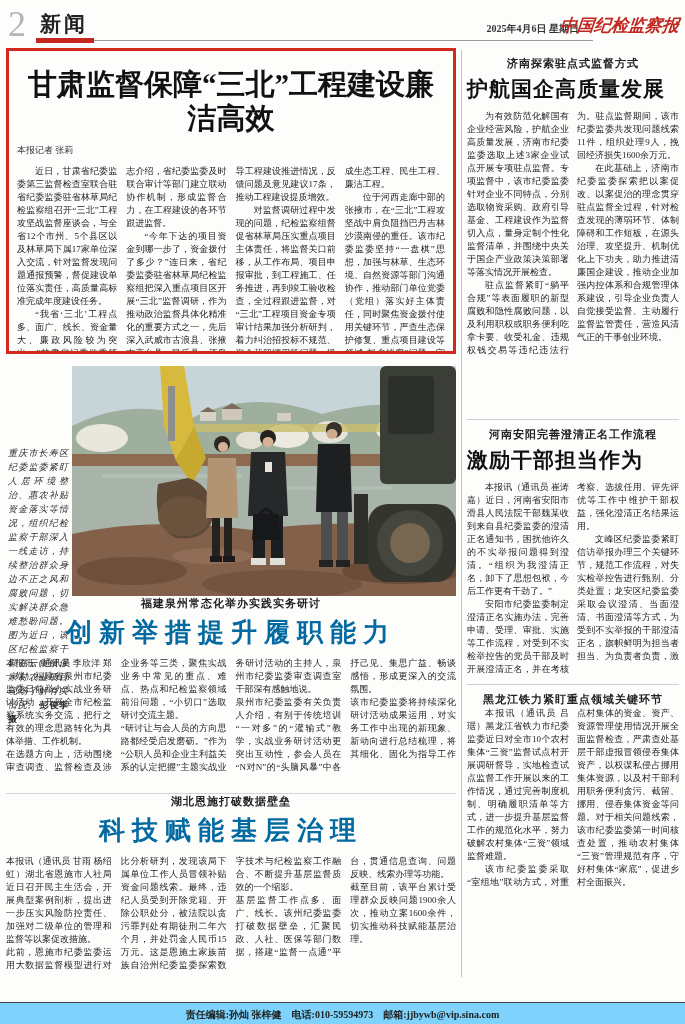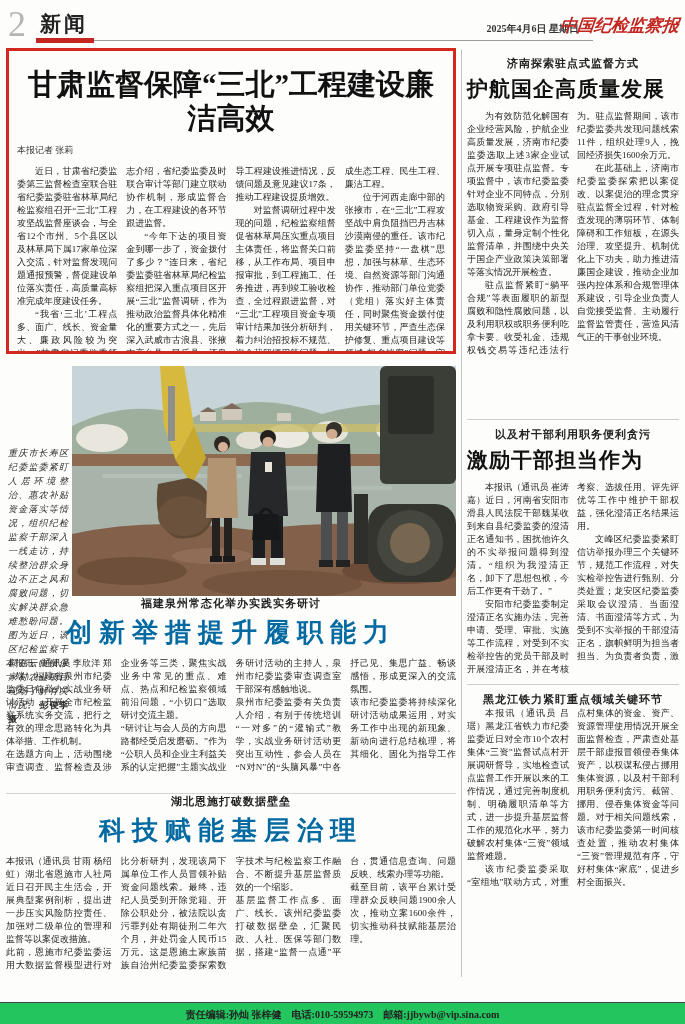--- a/index.html
+++ b/index.html
@@ -38,21 +38,21 @@
   .art { }
   .kicker { text-align:center; font-size:11px; font-weight:bold; letter-spacing:1px; color:#222; }
   .h-mid { text-align:center; font-size:26px; font-weight:bold; letter-spacing:7px; color:#0369a1; margin:4px 0 7px 0; }
   .body4s { column-count:4; column-gap:9px; font-size:9px; line-height:13px; text-align:justify; overflow:hidden; }
   .hsep { border-top:1px solid #d5d5d5; margin-top:8px; }
   
   .rart .h-side { text-align:left; font-size:21px; font-weight:bold; letter-spacing:1px; color:#111; margin:4px 0 7px 0; }
   .body2 { column-count:2; column-gap:8px; font-size:9px; line-height:13px; text-align:justify; overflow:hidden; }
   .rsep { border-top:1px solid #cfcfcf; margin:7px 0 7px 0; }
   
-  .ftr { position:absolute; left:0; right:0; bottom:0; height:22px; border-top:1px solid #444; background:#22c55e; }
+  .ftr { position:absolute; left:0; right:0; bottom:0; height:22px; border-top:1px solid #444; background:#7dd3fc; }
   .ftr .ftxt { text-align:center; font-size:10px; font-weight:bold; color:#222; padding-top:5px; }
   
   .clip-jinan { height:302px; }
   .clip-anyang { height:196px; }
   .clip-tieli { height:222px; }
   .clip-quanzhou { height:128px; }
   .clip-enshi { height:128px; }
 </style>
 </head>
 <body>
@@ -202,21 +202,21 @@
         <div class="body2 clip-jinan">
             <p>为有效防范化解国有企业经营风险，护航企业高质量发展，济南市纪委监委选取上述3家企业试点开展专项驻点监督。专项监督中，该市纪委监委针对企业不同特点，分别选取物资采购、政府引导基金、工程建设作为监督切入点，量身定制个性化监督清单，并围绕中央关于国企产业政策决策部署等落实情况开展检查。</p>
             <p>驻点监督紧盯“躺平合规”等表面履职的新型腐败和隐性腐败问题，以及利用职权或职务便利吃拿卡要、收受礼金、违规权钱交易等违纪违法行为。驻点监督期间，该市纪委监委共发现问题线索11件，组织处理9人，挽回经济损失1600余万元。</p>
             <p>在此基础上，济南市纪委监委探索把以案促改、以案促治的理念贯穿驻点监督全过程，针对检查发现的薄弱环节、体制障碍和工作短板，在源头治理、攻坚提升、机制优化上下功夫，助力推进清廉国企建设，推动企业加强内控体系和合规管理体系建设，引导企业负责人自觉接受监督、主动履行监督监管责任，营造风清气正的干事创业环境。</p>
           </div>
       </div>
 
       <div class="rsep"></div>
 
       <div class="rart">
-        <div class="kicker">以及村干部利用职务便利贪污</div>
+        <div class="kicker">河南安阳完善澄清正名工作流程</div>
         <div class="h-side">激励干部担当作为</div>
         <div class="body2 clip-anyang">
             <p>本报讯（通讯员 崔涛嘉）近日，河南省安阳市滑县人民法院干部魏某收到来自县纪委监委的澄清正名通知书，困扰他许久的不实举报问题得到澄清。“组织为我澄清正名，卸下了思想包袱，今后工作更有干劲了。”</p>
             <p>安阳市纪委监委制定澄清正名实施办法，完善申请、受理、审批、实施等工作流程，对受到不实检举控告的党员干部及时开展澄清正名，并在考核考察、选拔任用、评先评优等工作中维护干部权益，强化澄清正名结果运用。</p>
             <p>文峰区纪委监委紧盯信访举报办理三个关键环节，规范工作流程，对失实检举控告进行甄别、分类处置；龙安区纪委监委采取会议澄清、当面澄清、书面澄清等方式，为受到不实举报的干部澄清正名，旗帜鲜明为担当者担当、为负责者负责，激励广大干部担当作为、干事创业。</p>
           </div>
       </div>
 
       <div class="rsep"></div>
 

